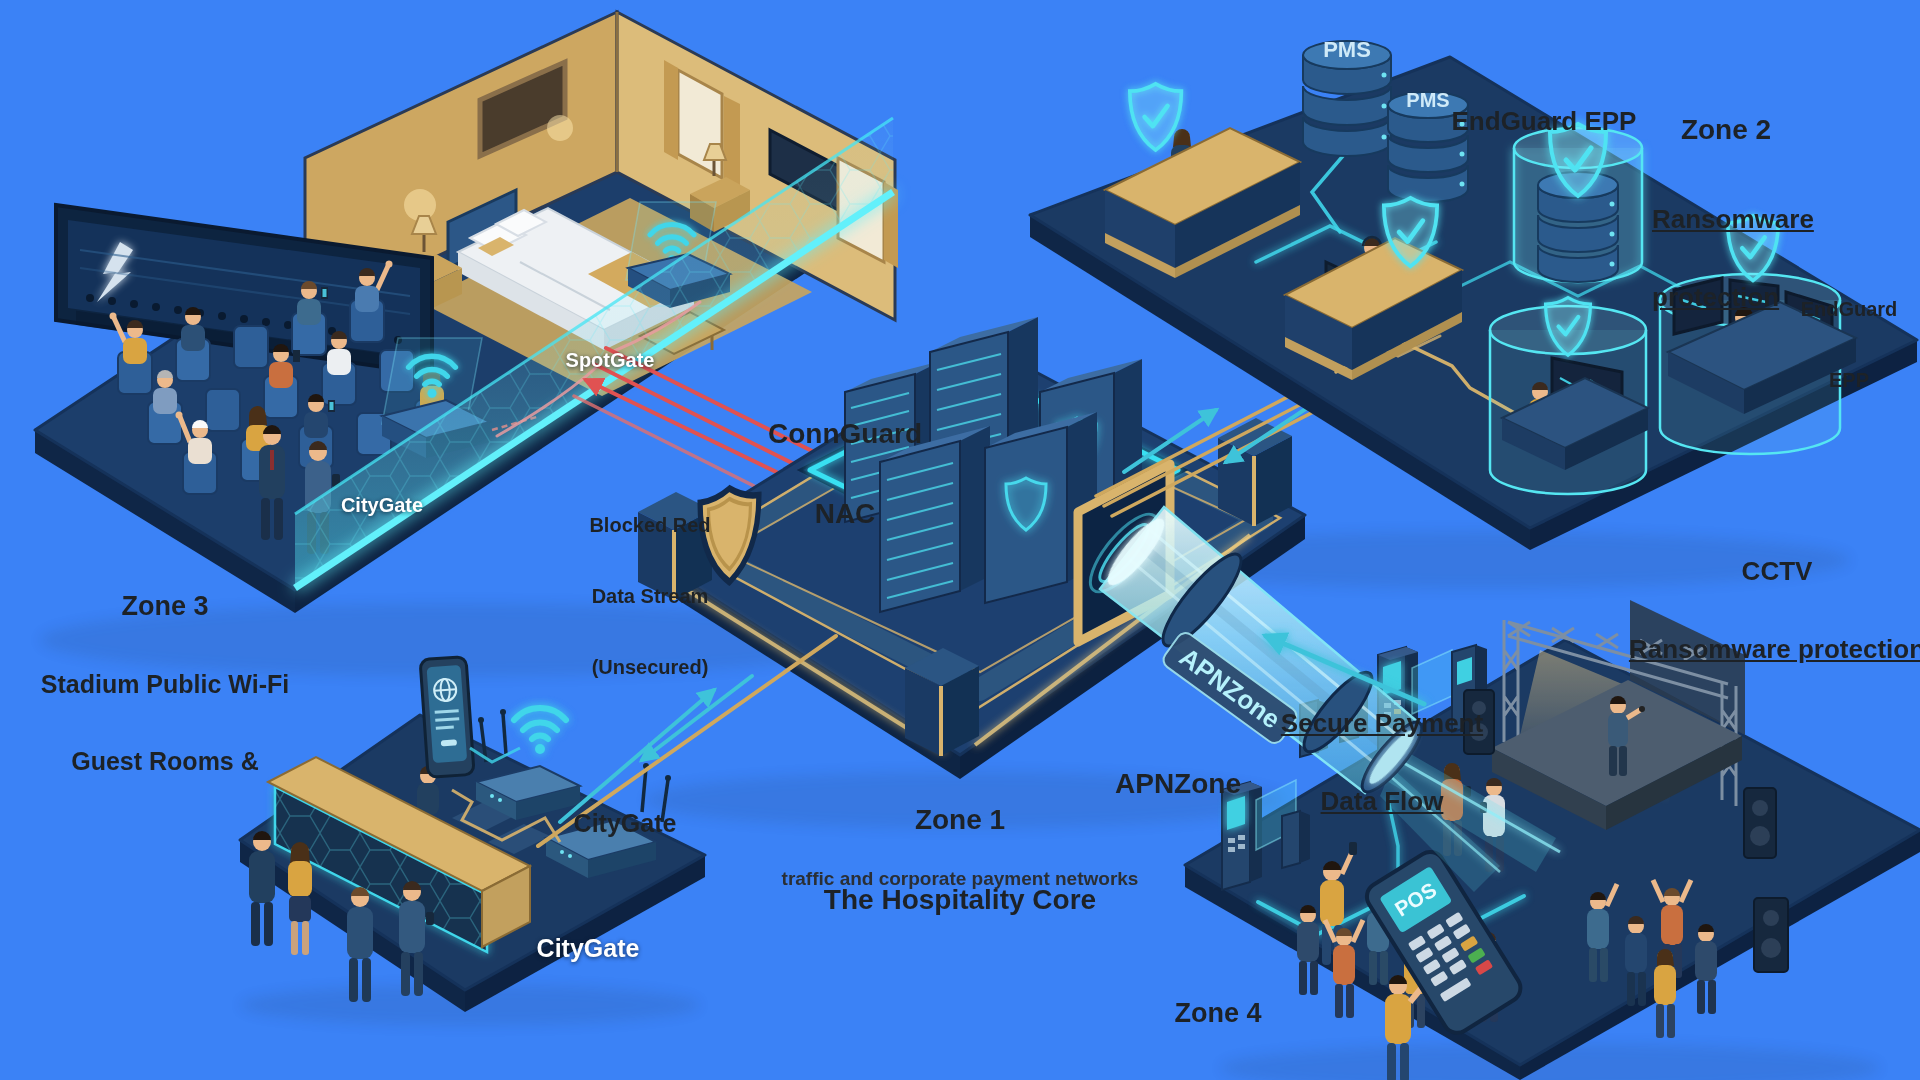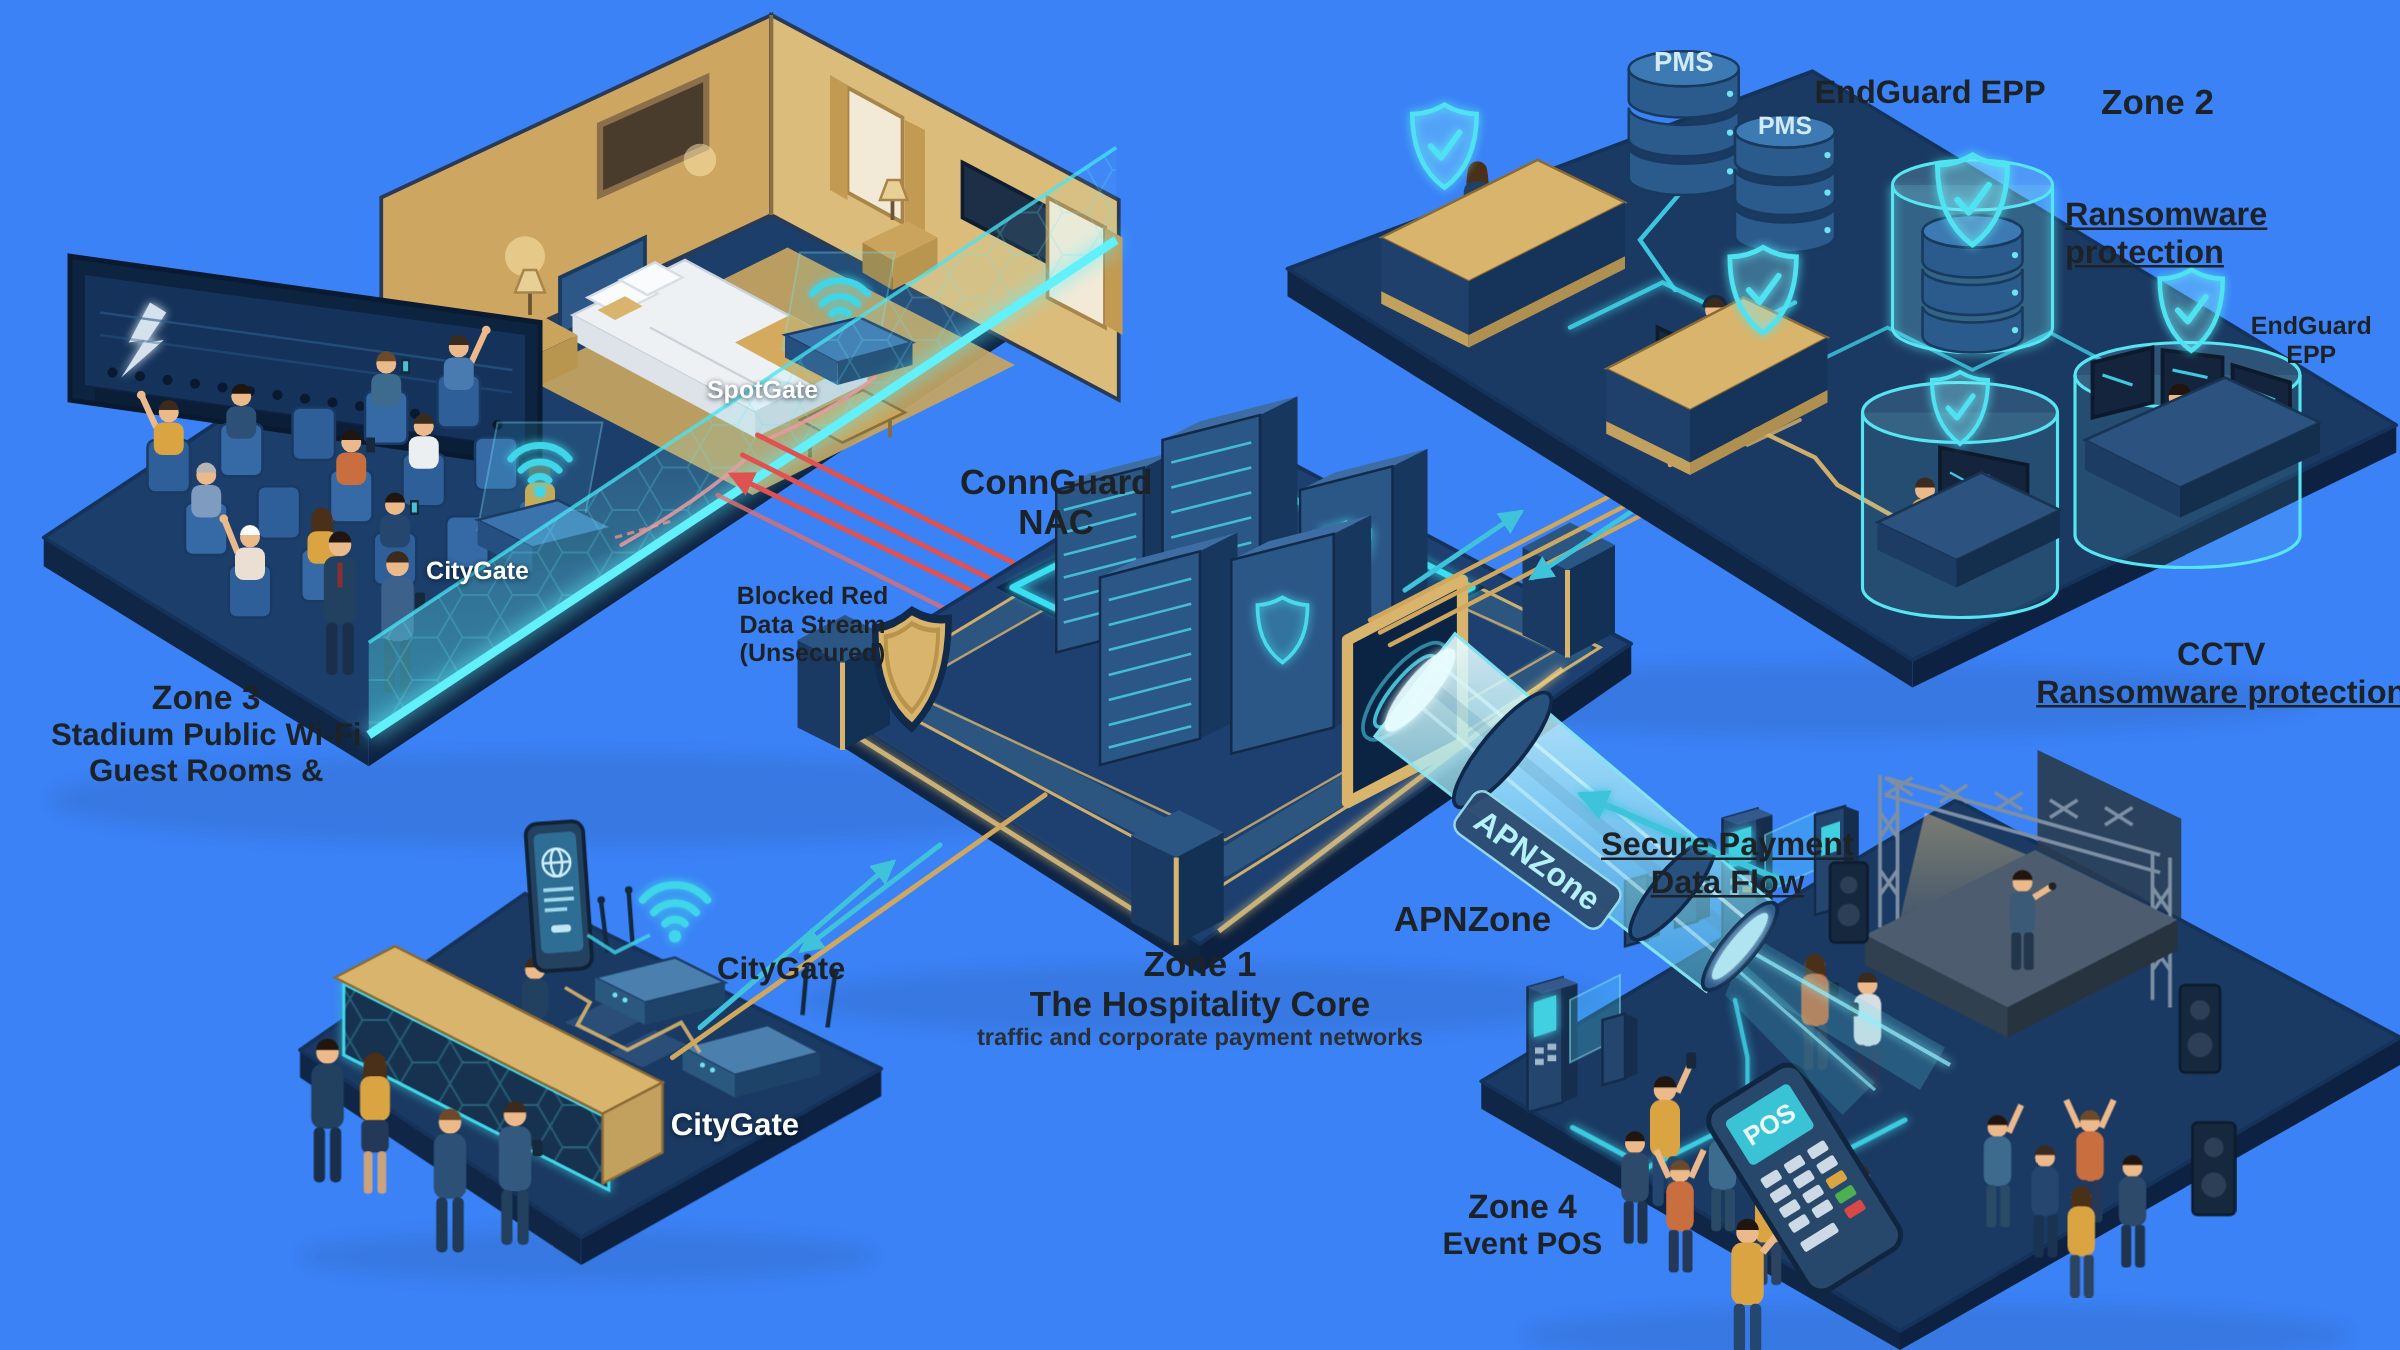--- a/index.html
+++ b/index.html
@@ -1,21 +1,21 @@
 <!DOCTYPE html>
 <html><head>
 <meta charset="utf-8">
 <style>
   html,body{margin:0;padding:0;background:#fff;}
   .stage{position:relative;width:1920px;height:1080px;background:#3b82f6;overflow:hidden;
          font-family:"Liberation Sans",sans-serif;}
   .stage svg{position:absolute;left:0;top:0;}
   svg text{font-family:"Liberation Sans",sans-serif;}
   .lbl{position:absolute;text-align:center;color:#1d2227;line-height:1.16;z-index:5;}
-  .lbl div{white-space:nowrap;}
+  .lbl div{white-space:nowrap;margin-top:48px;}
   .b28{font-size:28px;font-weight:bold;}
   .b27{font-size:27px;font-weight:bold;}
   .b26{font-size:26px;font-weight:bold;}
   .b25{font-size:25px;font-weight:bold;}
   .b24{font-size:20px;font-weight:bold;}
   .s22{font-size:26px;font-weight:600;text-decoration:underline;}
   .s19{font-size:19px;font-weight:600;color:#2a2f35;}
   .white{color:#ffffff;text-shadow:0 1px 4px rgba(2,20,40,.75);}
   .left{text-align:left;}
 </style>

